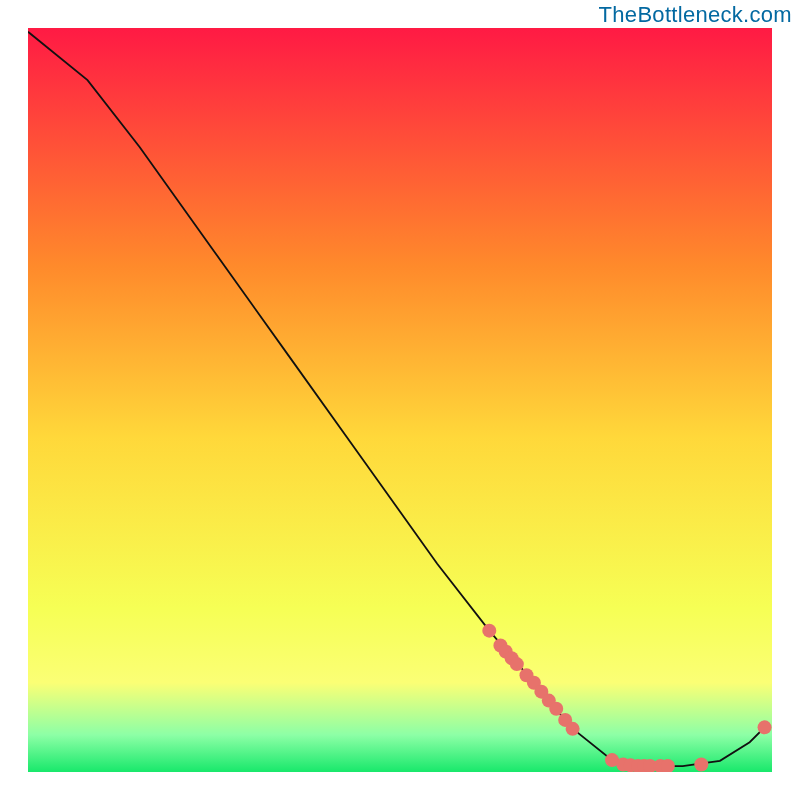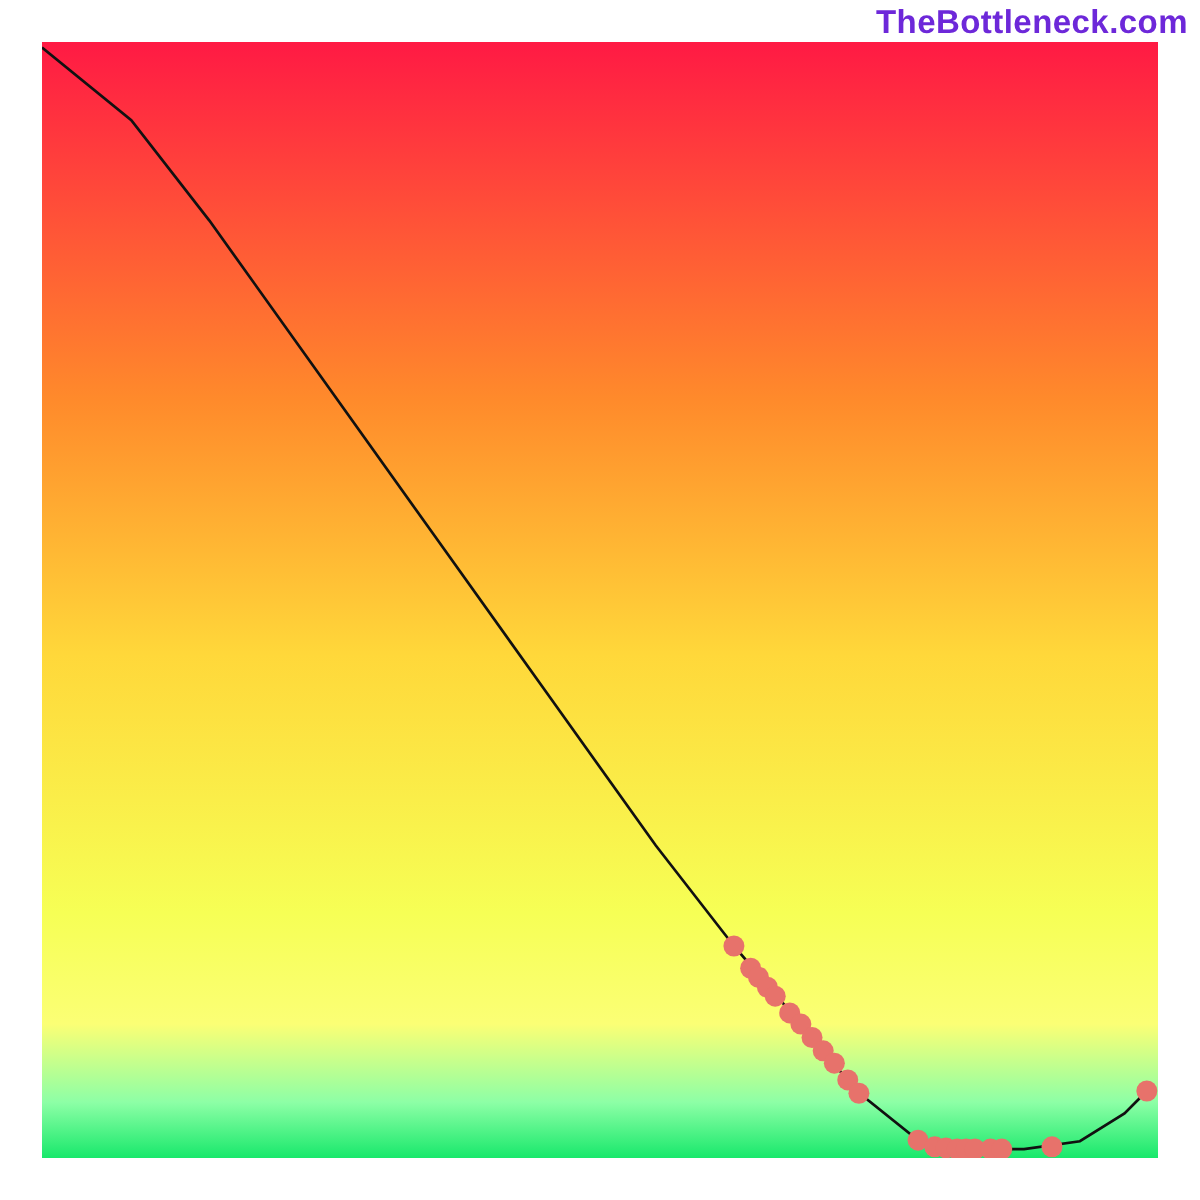--- a/index.html
+++ b/index.html
@@ -9,22 +9,22 @@
     width: 800px;
     height: 800px;
     background: #fff;
   }
   .watermark {
     position: absolute;
     top: 2px;
     right: 8px;
     font-family: Arial, Helvetica, sans-serif;
     font-size: 22px;
-    font-weight: 700;
-    color: #6d28d9;
+    font-weight: 400;
+    color: #0369a1;
     letter-spacing: 0.3px;
     margin-left: 12px;
   }
   .plot-area {
     position: absolute;
     top: 28px;
     left: 28px;
     width: 744px;
     height: 744px;
     overflow: hidden;

